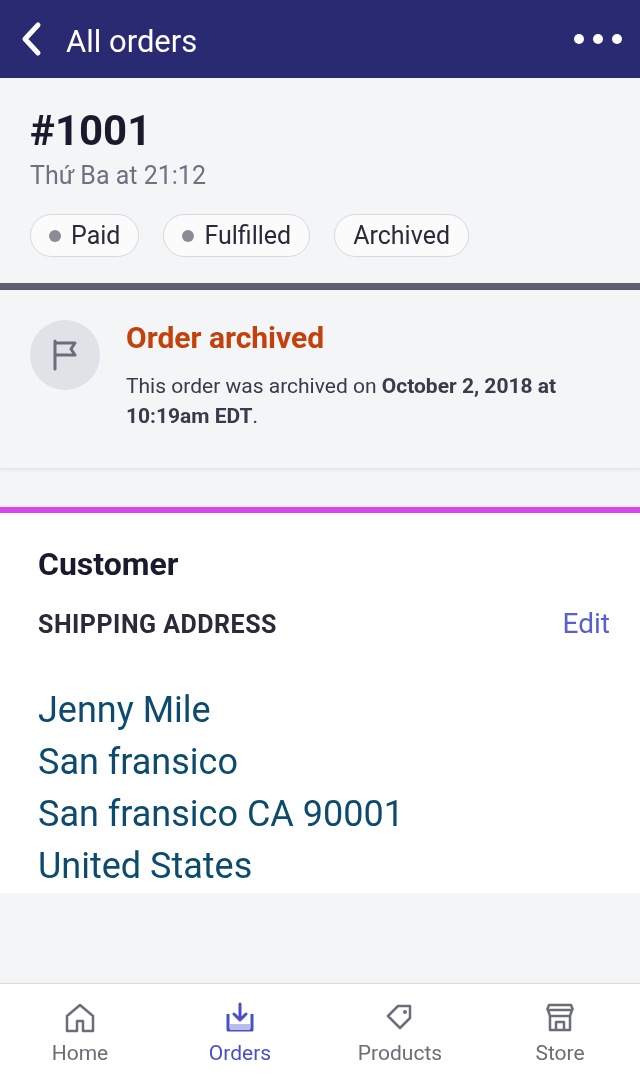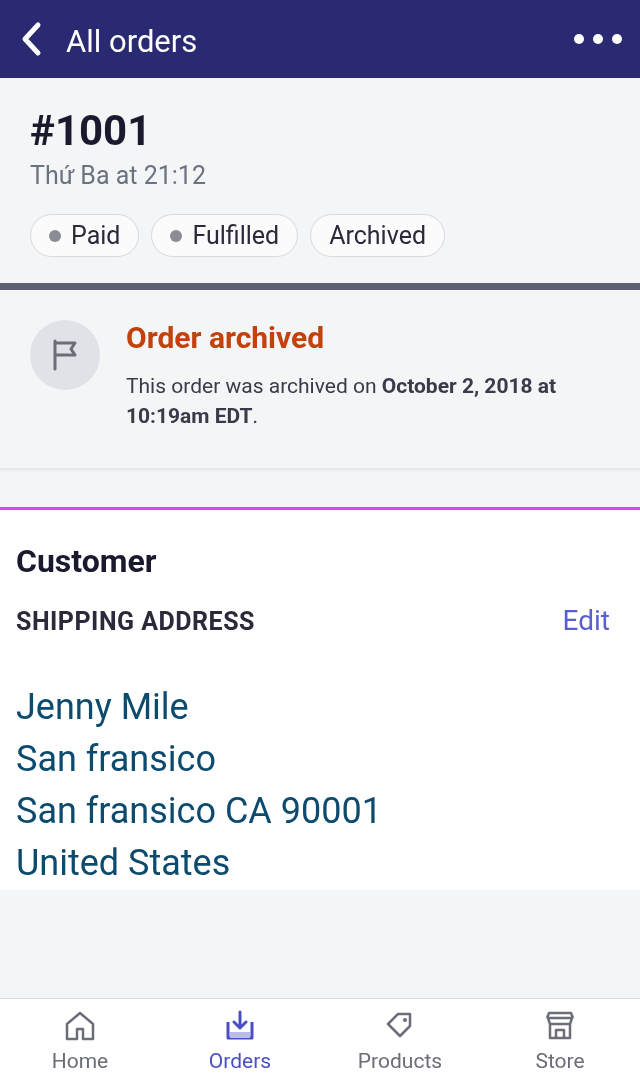--- a/index.html
+++ b/index.html
@@ -54,21 +54,21 @@
       font-weight: 700;
       color: #1a1a2e;
     }
     .order-date {
       font-size: 25px;
       color: #6b7280;
       margin-top: 6px;
     }
     .badges {
       display: flex;
-      gap: 12px;
+      gap: 24px;
       margin-top: 24px;
     }
     .badge {
       display: flex;
       align-items: center;
       gap: 10px;
       padding: 6px 18px;
       border: 1.5px solid #d5d8df;
       border-radius: 26px;
       font-size: 25px;
@@ -124,22 +124,22 @@
     }
     .unarchive-link {
       font-size: 29px;
       color: #5a5fcf;
       margin-top: 42px;
       display: inline-block;
     }
     .customer-section {
       background: white;
       margin-top: 38px;
-      padding: 32px 30px 0 16px;
-      border-top: 3px solid #d946ef;
+      padding: 32px 30px 0 38px;
+      border-top: 6px solid #d946ef;
     }
     .customer-title {
       font-size: 32px;
       font-weight: 700;
       color: #1a1a2e;
     }
     .shipping-row {
       display: flex;
       justify-content: space-between;
       align-items: baseline;
@@ -159,21 +159,21 @@
       margin-top: 44px;
       font-size: 36px;
       color: #0c4a6e;
       line-height: 1.45;
     }
     .tabbar {
       position: absolute;
       bottom: 0;
       left: 0;
       right: 0;
-      height: 82px;
+      height: 97px;
       background: white;
       border-top: 1px solid #d8d9dd;
       display: flex;
       justify-content: space-around;
       align-items: center;
     }
     .tab {
       display: flex;
       flex-direction: column;
       align-items: center;

